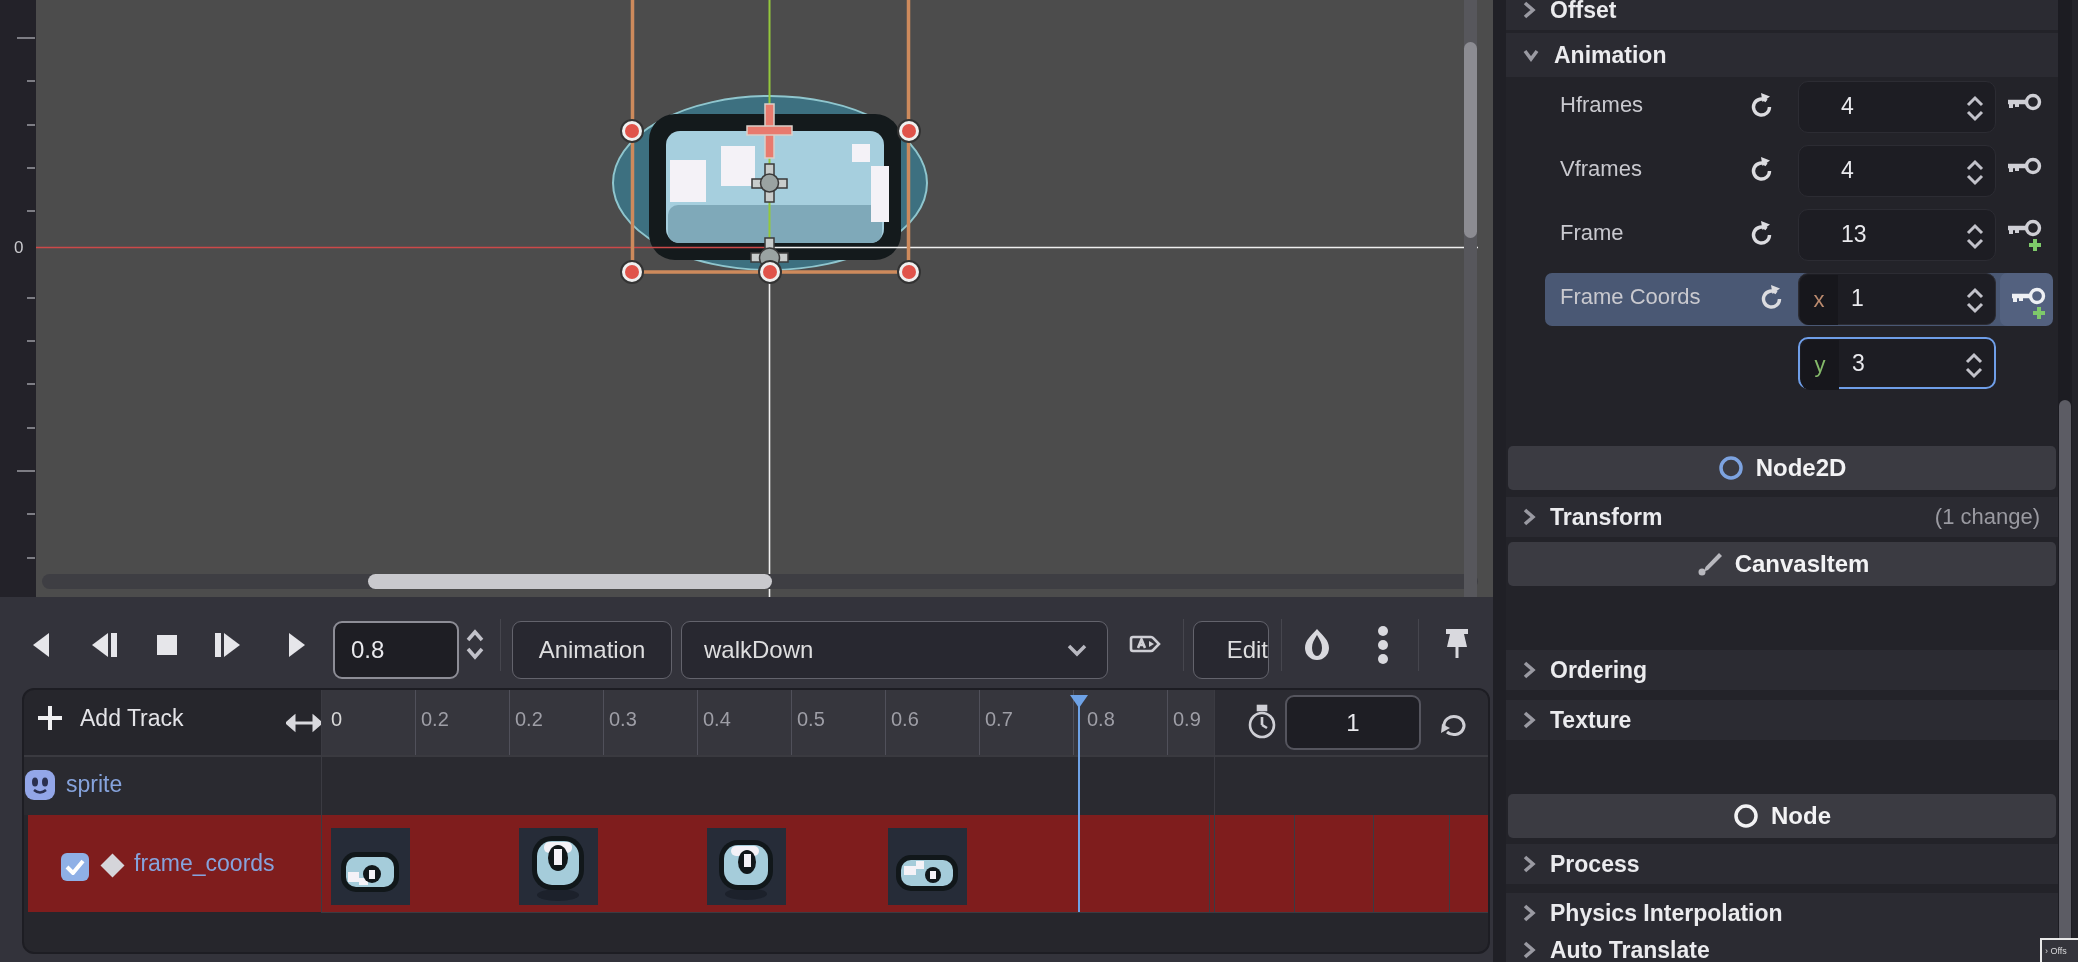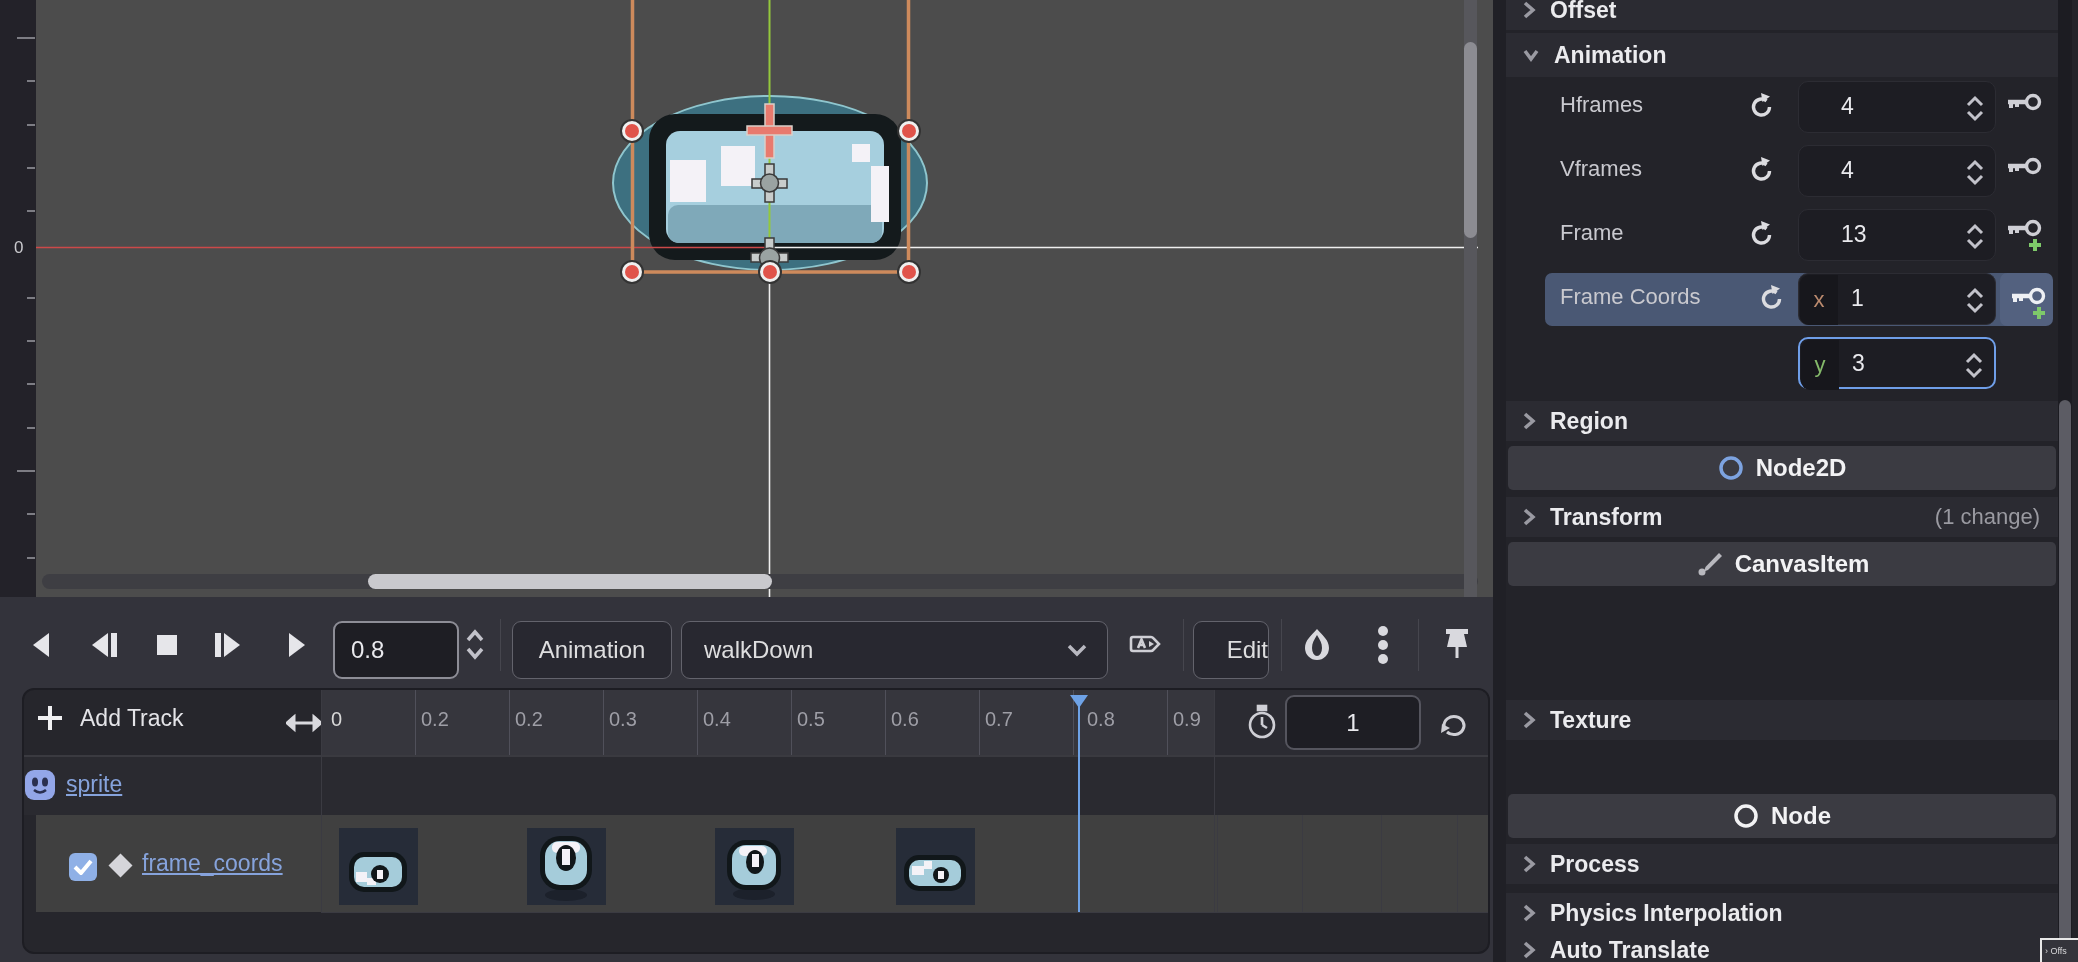--- a/index.html
+++ b/index.html
@@ -29,30 +29,30 @@
   
   #tracks { position:absolute; left:22px; top:91px; width:1468px; height:266px; background:#26262c; border:2px solid #1d1d23; border-radius:12px; overflow:hidden; }
   
   #ruler { position:absolute; left:297px; top:0; width:893px; height:65px; background:#36363d; }
   .rlabel { position:absolute; top:18px; font-size:20px; color:#9e9ea6; }
   .rlabel.zero { color:#d8d8d8; }
   .rtick { position:absolute; top:0; width:1px; height:65px; background:#50505a; }
   #timezone { position:absolute; left:1190px; top:0; width:278px; height:65px; background:#2b2b32; }
   #row-div1 { position:absolute; left:0; top:65px; width:1468px; height:2px; background:#3a3a40; }
   #sprite-row { position:absolute; left:0; top:67px; width:1468px; height:58px; background:#2a2a30; }
-  #frame-row { position:absolute; left:12px; top:125px; width:1468px; height:97px; background:#404040; }
+  #frame-row { position:absolute; left:4px; top:125px; width:1468px; height:97px; background:#7f1d1d; }
   .keys-vline { position:absolute; top:0; width:1px; height:222px; background:#3b3b42; }
   #keys-bottom { position:absolute; left:297px; top:222px; width:1171px; height:1px; background:#3b3b42; }
   #playhead-line { position:absolute; left:1054px; top:5px; width:2px; height:217px; background:#6ea2e6; z-index:4; }
   #playhead-tri { position:absolute; left:1046px; top:5px; width:0; height:0; z-index:4;
       border-left:9px solid transparent; border-right:9px solid transparent; border-top:13px solid #6ea2e6; }
   .kf-thumb { position:absolute; top:138px; width:79px; height:77px; z-index:2; }
   .tsetsep { position:absolute; top:125px; width:1px; height:97px; background:#3b3b42; }
 
-  .name-blue { color:#86a3dc;text-decoration:underline; }
+  .name-blue { color:#86a3dc; }
   #addtrack { position:absolute; left:12px; top:14px; display:flex; align-items:center; gap:16px; color:#e4e4e8; font-size:23px; cursor:pointer; }
   #panzoom { position:absolute; left:262px; top:22px; cursor:pointer; }
   #sprite-label { position:absolute; left:42px; top:14px; font-size:23px; }
   #sprite-icon { position:absolute; left:0px; top:12px; }
   #fc-check { position:absolute; left:33px; top:38px; width:28px; height:28px; background:#8fb0e6; border-radius:6px; display:flex; align-items:center; justify-content:center; cursor:pointer; }
   #fc-diamond { position:absolute; left:76px; top:42px; width:17px; height:17px; background:#d5d5da; transform:rotate(45deg); }
   #fc-label { position:absolute; left:106px; top:35px; font-size:23px; }
 
   
   #inspector { position:absolute; left:1506px; top:0; width:572px; height:962px; background:#232329; }
@@ -504,26 +504,20 @@
       <div class="valbox" id="ybox">
         <div class="chip y">y</div>
         <span class="valtxt" style="left:52px">3</span>
         <svg class="updown" width="20" height="28" fill="none" stroke="#c2c2ca" stroke-width="3">
             <polyline points="3,10 10,3 17,10"></polyline>
             <polyline points="3,17 10,24 17,17"></polyline>
           </svg>
       </div>
     </div>
 
-    <div class="sec-header" style="top:401px">
-      <svg width="14" height="20" fill="none" stroke="#9a9aa2" stroke-width="3.5">
-          <polyline points="3,3 11,10 3,17"></polyline>
-        </svg>
-      <span class="txt">Region</span>
-    </div>
 
     <div class="cat-bar" style="top:446px">
       <svg width="26" height="26" fill="none" stroke="#7da3e0" stroke-width="3.5">
           <circle cx="13" cy="13" r="10"></circle>
         </svg>
       <span class="txt">Node2D</span>
     </div>
 
     <div class="sec-header" style="top:497px">
       <svg width="14" height="20" fill="none" stroke="#9a9aa2" stroke-width="3.5">
@@ -534,20 +528,26 @@
     </div>
 
     <div class="cat-bar" style="top:542px">
       <svg width="28" height="26" fill="#b8b8be">
           <path d="M24 2 L27 5 L13 19 L9 20.5 L10.5 16 Z"></path>
           <circle cx="7" cy="21" r="3.5"></circle>
         </svg>
       <span class="txt">CanvasItem</span>
     </div>
 
+    <div class="sec-header" style="top:650px">
+      <svg width="14" height="20" fill="none" stroke="#9a9aa2" stroke-width="3.5">
+          <polyline points="3,3 11,10 3,17"></polyline>
+        </svg>
+      <span class="txt">Ordering</span>
+    </div>
     <div class="sec-header" style="top:700px">
       <svg width="14" height="20" fill="none" stroke="#9a9aa2" stroke-width="3.5">
           <polyline points="3,3 11,10 3,17"></polyline>
         </svg>
       <span class="txt">Texture</span>
     </div>
 
     <div class="cat-bar" style="top:794px">
       <svg width="26" height="26" fill="none" stroke="#f2f2f4" stroke-width="3.5">
           <circle cx="13" cy="13" r="10"></circle>

